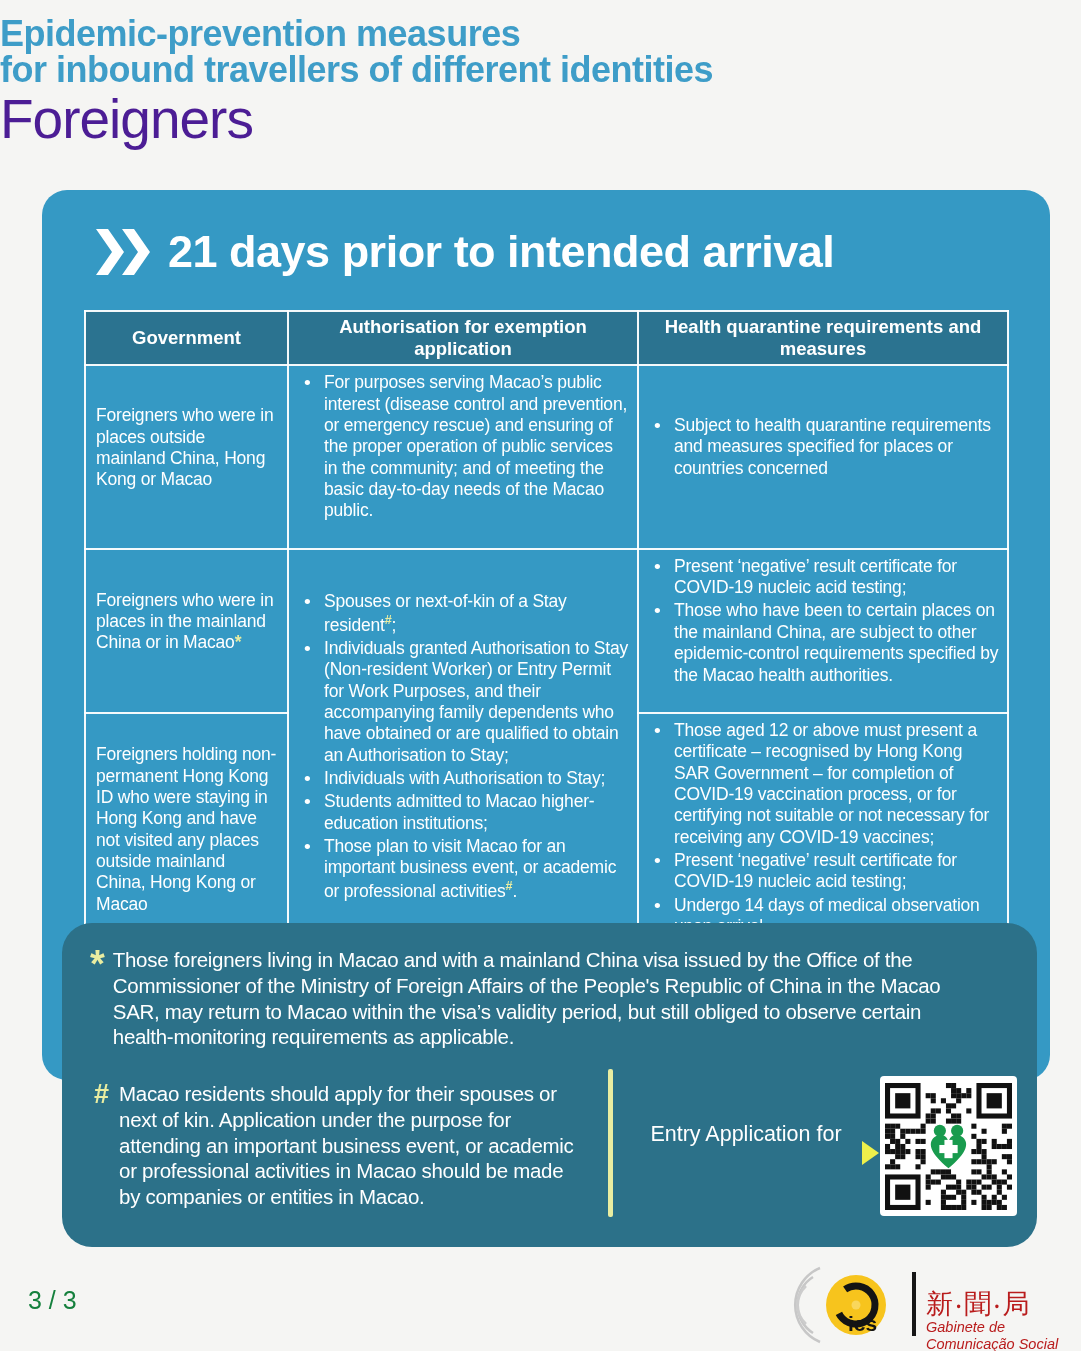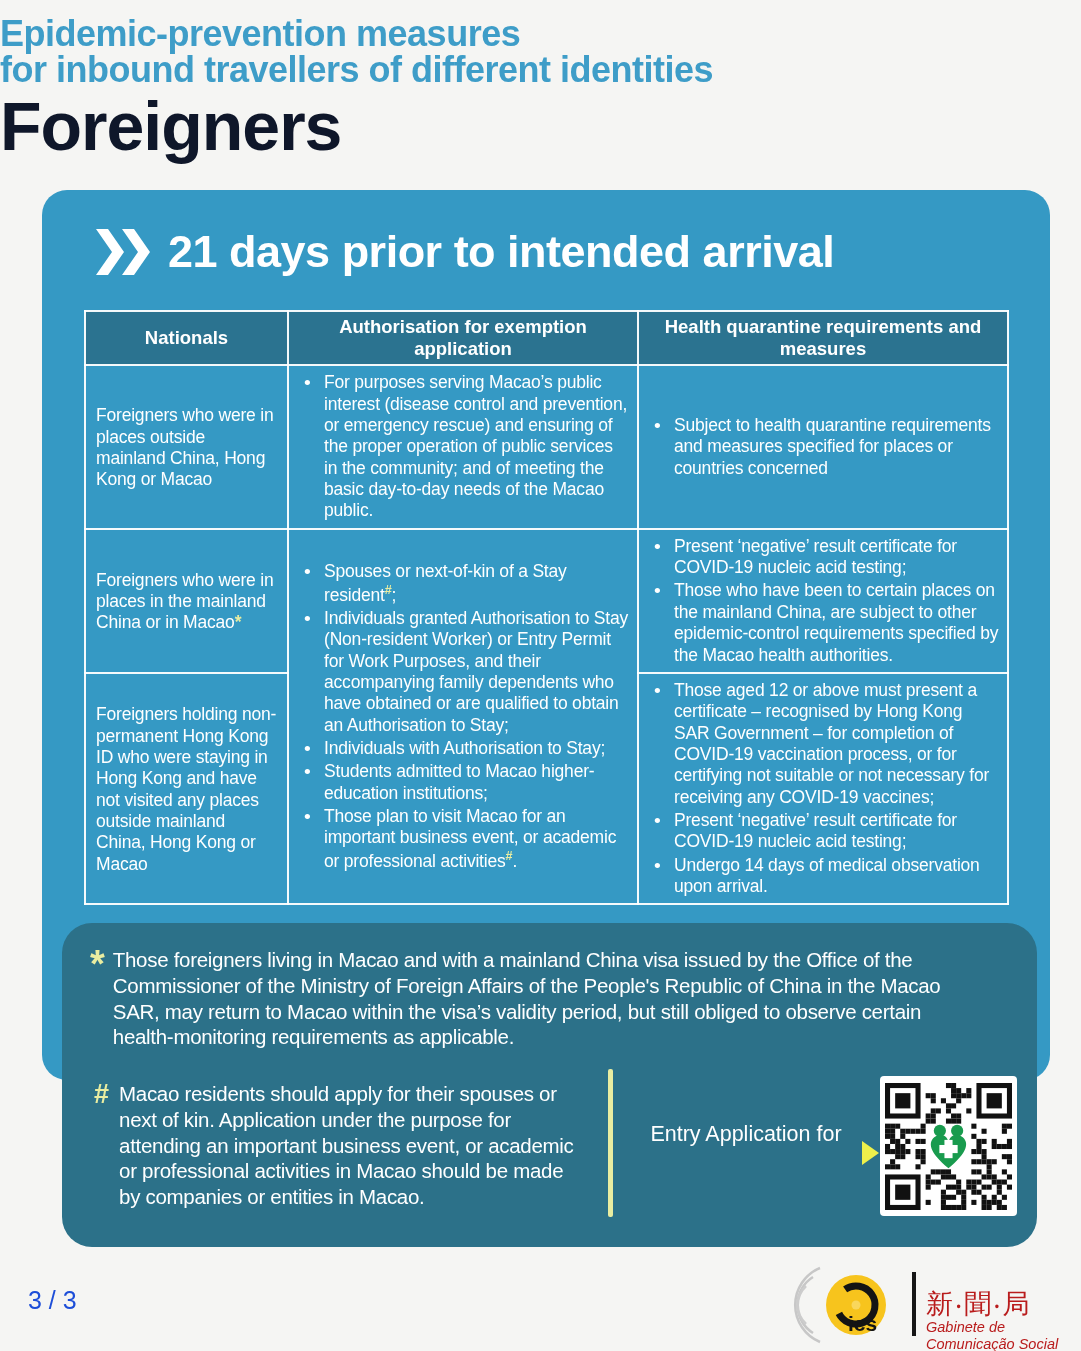--- a/index.html
+++ b/index.html
@@ -2,36 +2,36 @@
 <html><head>
 <meta charset="utf-8">
 <style>
   html,body{margin:0;padding:0;background:#f5f5f3;}
   .page{position:relative;width:1081px;height:1351px;background:#f5f5f3;
         font-family:"Liberation Sans",sans-serif;overflow:hidden;}
 
   
   .title-block{position:absolute;top:16px;left:0;width:100%;text-align:left;}
   .subtitle{color:#3e9dc8;font-size:36px;font-weight:bold;line-height:1.0;letter-spacing:-0.5px;}
-  .big-title{color:#0f172a;font-size:68px;font-weight:bold;line-height:1.0;margin-top:4px;letter-spacing:-1px;}
+  .big-title{color:#4c1d95;font-size:55px;font-weight:normal;line-height:1.0;margin-top:4px;letter-spacing:-1px;}
 
   
   .panel{position:absolute;left:42px;top:190px;width:1008px;height:890px;
          background:#3599c4;border-radius:25px;}
 
   .section-heading{position:absolute;left:52px;top:36px;display:flex;align-items:center;gap:16px;}
   .section-heading h2{margin:0;color:#ffffff;font-size:45px;font-weight:bold;letter-spacing:-0.5px;}
 
   
   table.info{position:absolute;left:42px;top:120px;width:923px;border-collapse:collapse;table-layout:fixed;}
   table.info th,table.info td{border:2px solid rgba(255,255,255,0.95);color:#fff;}
   table.info th{background:#2b7390;font-size:18.5px;font-weight:bold;text-align:center;
                 padding:4px 4px;height:44px;line-height:1.2;}
   table.info td{font-size:17.5px;line-height:1.22;letter-spacing:-0.2px;
-                vertical-align:middle;padding:6px 8px 4px 10px;}
+                vertical-align:middle;padding:6px 8px 24px 10px;}
   td.cat{font-size:18.5px;padding-left:12px;padding-right:8px;}
   ul.bullets{margin:0;padding:0;list-style:none;}
   ul.bullets li{position:relative;padding-left:25px;margin:0 0 2px 0;}
   ul.bullets li::before{content:"\2022";position:absolute;left:5px;top:-1px;font-size:1.1em;}
   .marker{color:#e9eda1;font-weight:bold;}
   .sup{vertical-align:super;font-size:0.72em;}
 
   
   .foot-panel{position:absolute;left:20px;top:733px;width:975px;height:324px;
               background:#2c7189;border-radius:30px;}
@@ -48,21 +48,21 @@
   .entry-label{position:absolute;left:570px;top:198px;width:228px;text-align:center;
                color:#fff;font-size:21.5px;line-height:1.3;}
   .arrow-right{position:absolute;left:800px;top:218px;width:0;height:0;
                border-left:17px solid #edf04b;border-top:12px solid transparent;
                border-bottom:12px solid transparent;}
   .qr-box{position:absolute;left:818px;top:153px;width:137px;height:140px;
           background:#ffffff;border-radius:4px;display:flex;align-items:center;justify-content:center;}
   .qr-box svg{width:127px;height:127px;}
 
   
-  .page-number{position:absolute;left:28px;top:1286px;font-size:25px;color:#1d4ed8;}
+  .page-number{position:absolute;left:28px;top:1286px;font-size:25px;color:#15803d;}
   .gcs-logo{position:absolute;left:780px;top:1262px;height:84px;display:flex;align-items:center;gap:10px;}
   .logo-bar{width:4px;height:64px;background:#161616;flex:none;}
   .logo-text{color:#b91c1c;margin-top:35px;}
   .logo-cjk{font-size:27px;letter-spacing:2px;line-height:1.1;}
   .logo-pt{font-size:14.5px;font-style:italic;line-height:1.18;}
 </style>
 </head>
 <body>
 
 <div class="page">
@@ -84,21 +84,21 @@
     </div>
 
     <table class="info">
       <colgroup>
           <col style="width:203px">
           <col style="width:350px">
           <col style="width:370px">
         </colgroup>
       <tbody>
           <tr>
-        <th>Nationals</th>
+        <th>Government</th>
         <th>Authorisation for exemption application</th>
         <th>Health quarantine requirements and measures</th>
       </tr>
 
       <tr style="height:155px;">
         <td class="cat">
           <span>Foreigners who were in places outside mainland China, Hong Kong or Macao</span>
         </td>
         <td>
           <ul class="bullets">

